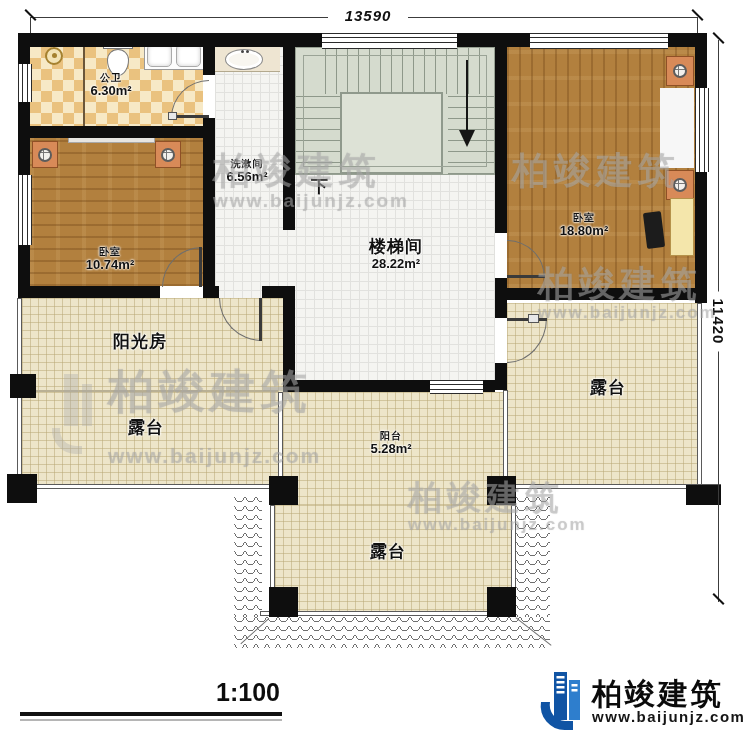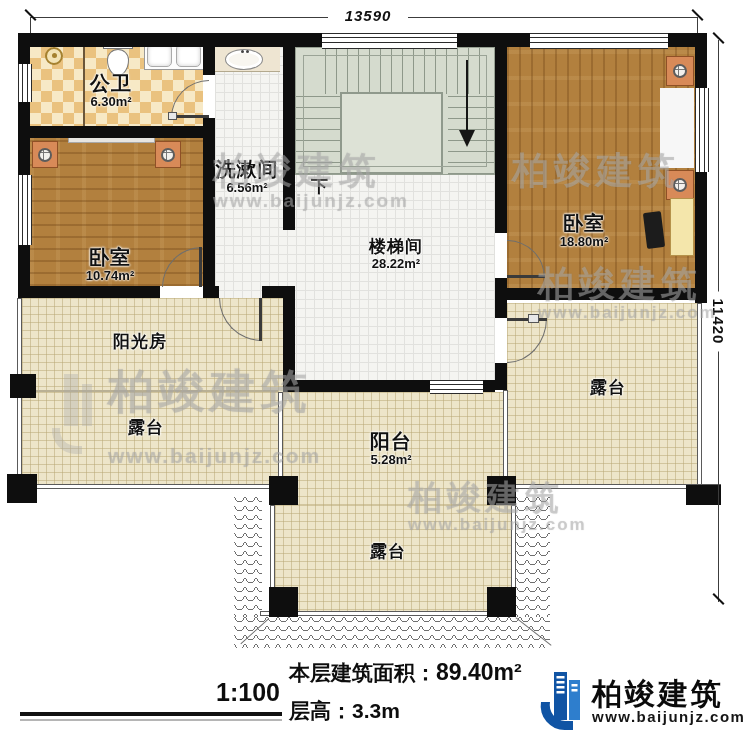--- a/index.html
+++ b/index.html
@@ -46,21 +46,21 @@
             background-image:radial-gradient(#3f8fae 1.1px,rgba(0,0,0,0) 1.6px);background-size:12px 12px;}
   .pillow{position:absolute;background:#57aecd;border:1px solid #2f84a6;border-radius:4px;box-sizing:border-box;
           background-image:radial-gradient(#2f84a6 0.8px,rgba(0,0,0,0) 1.3px);background-size:9px 9px;}
   .fold{position:absolute;background:#fafafa;border:1px solid #c9c9c9;box-sizing:border-box;}
   .wardrobe{position:absolute;background-color:#eedfae;border:1px solid #97713d;box-sizing:border-box;
             background-image:repeating-linear-gradient(55deg,rgba(151,104,40,.85) 0 1px,rgba(0,0,0,0) 1px 6px);}
   
   .room-label{position:absolute;display:flex;flex-direction:column;align-items:center;transform:translateX(-50%);
               z-index:70;color:#101010;text-align:center;line-height:1.15;white-space:nowrap;
               text-shadow:0 0 2px #fff,0 0 2px #fff,0 0 3px #fff;}
-  .rl-name{font-size:20px;font-weight:700;letter-spacing:1px;}
+  .rl-name{font-size:10px;font-weight:700;letter-spacing:1px;}
   .rl-name.big{font-size:17px;}
   .rl-area{font-size:13px;font-weight:700;}
   .down-label{position:absolute;font-size:17px;font-weight:700;color:#101010;z-index:70;text-shadow:0 0 2px #fff,0 0 2px #fff;}
   
   .dim-line{position:absolute;background:#3c3c3c;z-index:65;}
   .dim-tick{position:absolute;width:15px;height:2px;background:#111;transform:rotate(45deg);z-index:66;}
   .dim-label{position:absolute;background:#fff;color:#111;font-size:15px;font-weight:700;text-align:center;z-index:67;letter-spacing:1px;}
   
   .wm{position:absolute;z-index:80;pointer-events:none;color:rgba(185,185,185,.42);text-shadow:0 0 1px rgba(110,110,110,.30);}
   .wm .wm-brand{font-weight:700;letter-spacing:5px;line-height:1;}
@@ -284,24 +284,20 @@
     <div class="wm-site" style="font-size:17px;">www.baijunjz.com</div>
   </div>
   <div class="wm" style="left:408px;top:480px;">
     <div class="wm-brand" style="font-size:34px;">柏竣建筑</div>
     <div class="wm-site" style="font-size:17px;">www.baijunjz.com</div>
   </div>
 
   <div class="f-rule" style="left:20px;top:712px;width:262px;height:4px;background:#111;"></div>
   <div class="f-rule" style="left:20px;top:719px;width:262px;height:2px;background:#b5b5b5;"></div>
   <div class="f-scale" style="left:216px;top:678px;">1:100</div>
-  <div class="f-line" style="left:289px;top:659px;">
-    <span>本层建筑面积：</span><span style="font-size:23px;">89.40m²</span>
-  </div>
-  <div class="f-line" style="left:289px;top:697px;">层高：3.3m</div>
 
   <svg class="abs" style="left:534px;top:668px;z-index:90;" width="54" height="70" viewBox="0 0 54 70">
     <path d="M7 34 a24 24 0 0 0 24 28 l8 0 0-9 -8 0 a16 16 0 0 1 -15-19 z" fill="#1054a4"></path>
     <rect x="20" y="4" width="13" height="48" fill="#1054a4"></rect>
     <rect x="22.5" y="8" width="8" height="2.5" fill="#fff"></rect>
     <rect x="22.5" y="13" width="8" height="2.5" fill="#fff"></rect>
     <rect x="22.5" y="18" width="8" height="2.5" fill="#fff"></rect>
     <rect x="22.5" y="23" width="8" height="2.5" fill="#fff"></rect>
     <rect x="35" y="12" width="11" height="40" fill="#2e7ecd"></rect>
     <rect x="37.5" y="16" width="6" height="2.5" fill="#fff"></rect>

